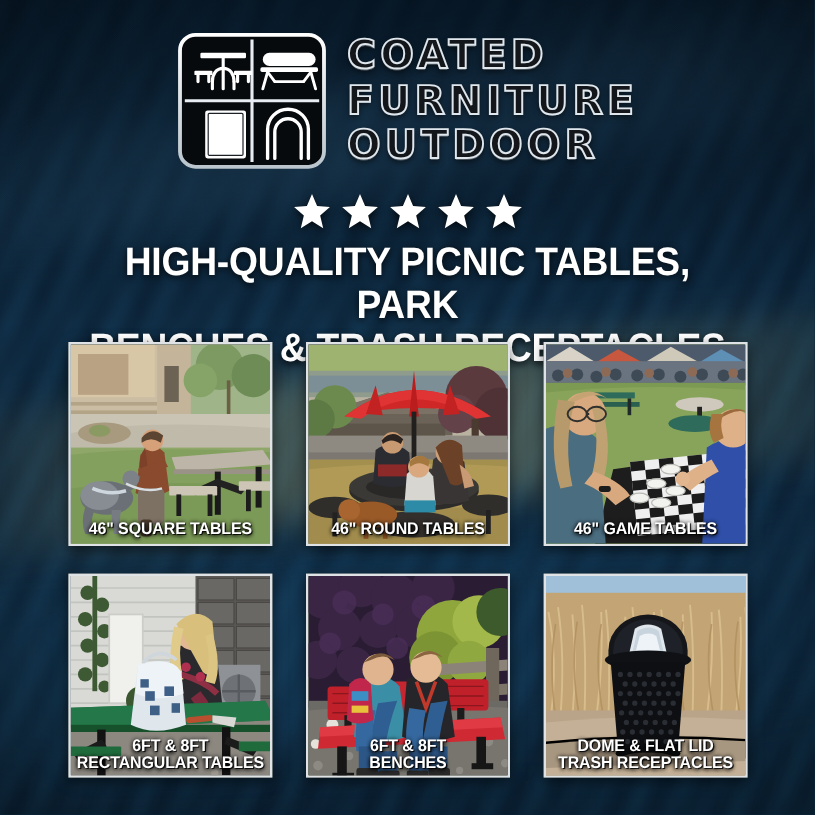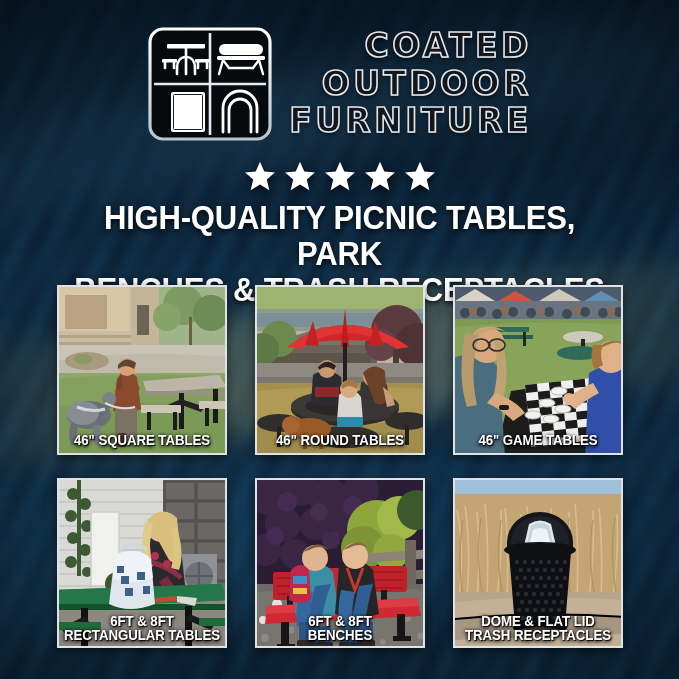--- a/index.html
+++ b/index.html
@@ -75,21 +75,21 @@
     position:absolute; left:0; right:0; top:0; height:270px;
     background:linear-gradient(180deg, rgba(2,9,18,0.62) 0%, rgba(3,12,22,0.40) 55%, rgba(3,12,22,0) 100%);
   }
 
   
   #page { position:absolute; inset:0; }
 
   
   .logo-row {
     position:absolute; left:0; right:0; top:26px;
-    display:flex; align-items:center; justify-content:center; gap:16px;text-align:right;
+    display:flex; align-items:center; justify-content:center; gap:16px;
   }
   .logo-mark { width:126px; height:116px; flex:none; }
   .wordmark { display:flex; flex-direction:column; gap:1px; }
   .wm-line {
     font-family:"DejaVu Sans", sans-serif;
     font-weight:700;
     font-size:33px;
     letter-spacing:3.4px;
     line-height:1.12;
     color:#13171b;
@@ -214,22 +214,22 @@
       </g>
 
       <g fill="none" stroke="#ffffff" stroke-width="2.8" stroke-linecap="round">
         <path d="M76 106 L76 82 A 17 17 0 0 1 110 82 L110 106"></path>
         <path d="M82 106 L82 84 A 11 11 0 0 1 104 84 L104 106"></path>
       </g>
     </svg>
 
     <div class="wordmark">
       <div class="wm-line">COATED</div>
+      <div class="wm-line">FURNITURE</div>
       <div class="wm-line">OUTDOOR</div>
-      <div class="wm-line">FURNITURE</div>
     </div>
   </div>
 
   <div class="stars">
     <svg class="star" viewBox="0 0 24 24">
         <polygon points="12,1.3 15.2,8.7 23.2,9.4 17.1,14.7 19,22.6 12,18.3 5,22.6 6.9,14.7 0.8,9.4 8.8,8.7" fill="#ffffff"></polygon>
       </svg>
     <svg class="star" viewBox="0 0 24 24">
         <polygon points="12,1.3 15.2,8.7 23.2,9.4 17.1,14.7 19,22.6 12,18.3 5,22.6 6.9,14.7 0.8,9.4 8.8,8.7" fill="#ffffff"></polygon>
       </svg>

